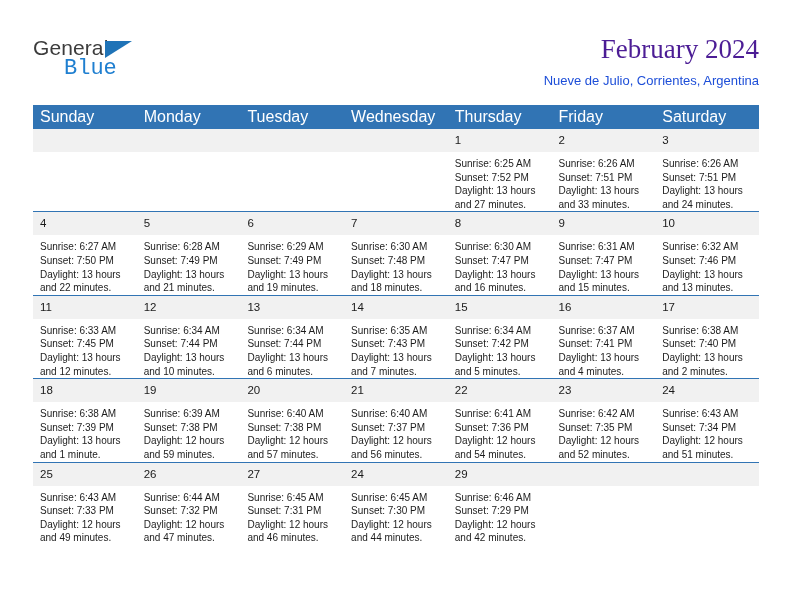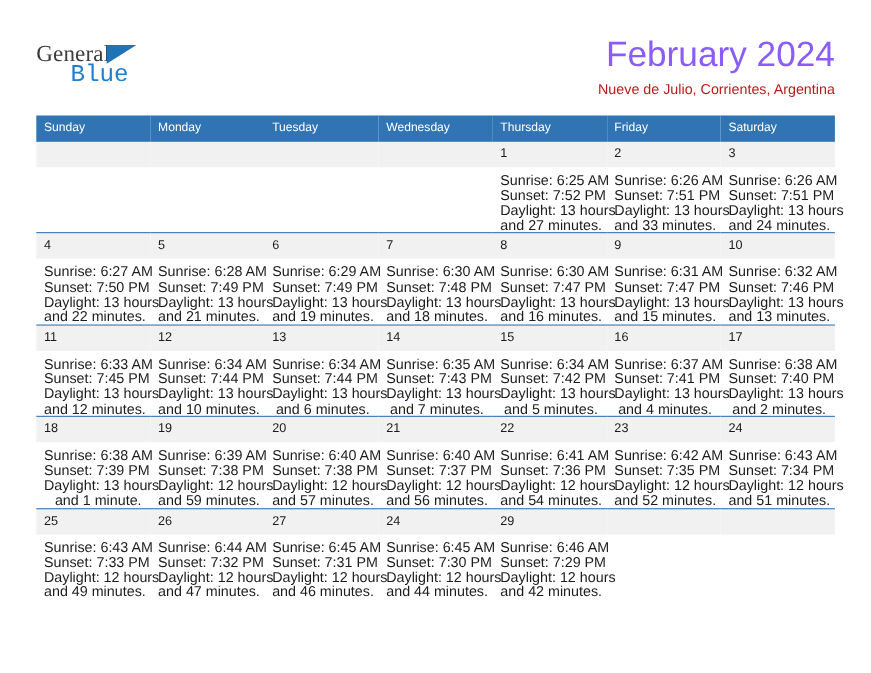--- a/index.html
+++ b/index.html
@@ -34,21 +34,21 @@
     left: 0;
     top: 4px;
     width: 180px;
     height: 56px;
   }
   .logo-general {
     font-size: 21px;
     color: #3c3c3c;
     letter-spacing: 0.1px;
     line-height: 22px;
-    font-family: Liberation Serif, serif;
+    font-family: Liberation Sans, sans-serif;
   }
   .logo-tri {
     display: inline-block;
     width: 0;
     height: 0;
     border-left: 27px solid #1f73b7;
     border-bottom: 17px solid transparent;
     vertical-align: -3px;
     margin-left: -3px;
   }
@@ -61,46 +61,47 @@
     margin-top: -1px;
     font-family: Liberation Mono, monospace;
   }
   .title-block {
     position: absolute;
     right: 0;
     top: 0;
     text-align: right;
   }
   .cal-title {
-    font-size: 32px;
-    color: #8b5cf6;
+    font-size: 27px;
+    color: #4c1d95;
     line-height: 32px;
     white-space: nowrap;
+    font-family: Liberation Serif, serif;
   }
   .cal-subtitle {
     font-size: 13px;
-    color: #b91c1c;
+    color: #1d4ed8;
     line-height: 20px;
     margin-top: 6px;
     white-space: nowrap;
   }
 
   
   .calendar {
     position: absolute;
     left: 33px;
     top: 105px;
     width: 726px;
     border-collapse: collapse;
     table-layout: fixed;
   }
   .calendar th {
     background: #3174b4;
     color: #ffffff;
-    font-size: 11px;
+    font-size: 16px;
     font-weight: normal;
     text-align: left;
     padding: 5px 0 6px 7px;
     height: 12px;
     line-height: 13px;
   }
   .week-row td {
     vertical-align: top;
     padding: 0;
     border-top: 1.5px solid #3174b4;
@@ -118,24 +119,23 @@
     color: #1a1a1a;
     line-height: 14px;
     padding: 4px 0 5px 7px;
     height: 14px;
   }
   .daynum.empty {
     color: transparent;
   }
   .detail {
     padding: 5px 8px 0 7px;
-    font-size: 13px;
+    font-size: 10px;
     color: #1c1c1c;
     line-height: 13.6px;
-    text-align: right;
   }
   .detail div {
     white-space: nowrap;
   }
   .detail.empty div {
     visibility: hidden;
   }
 </style>
 </head>
 <body>

